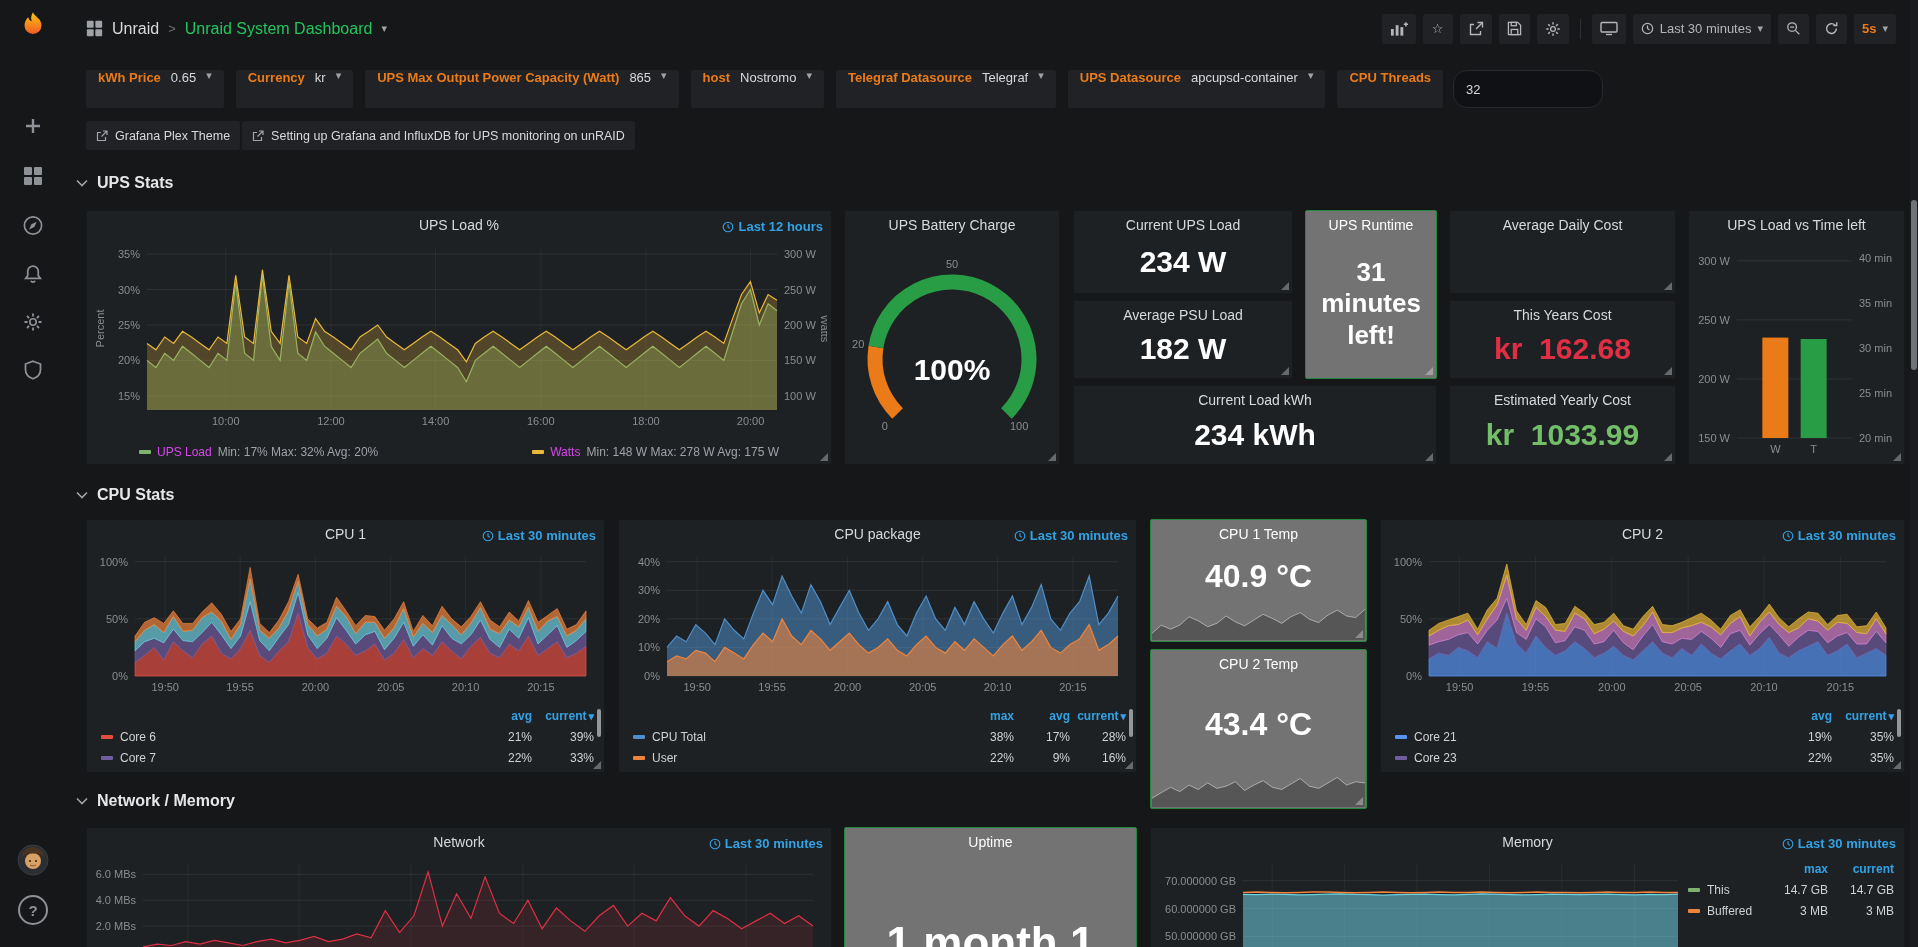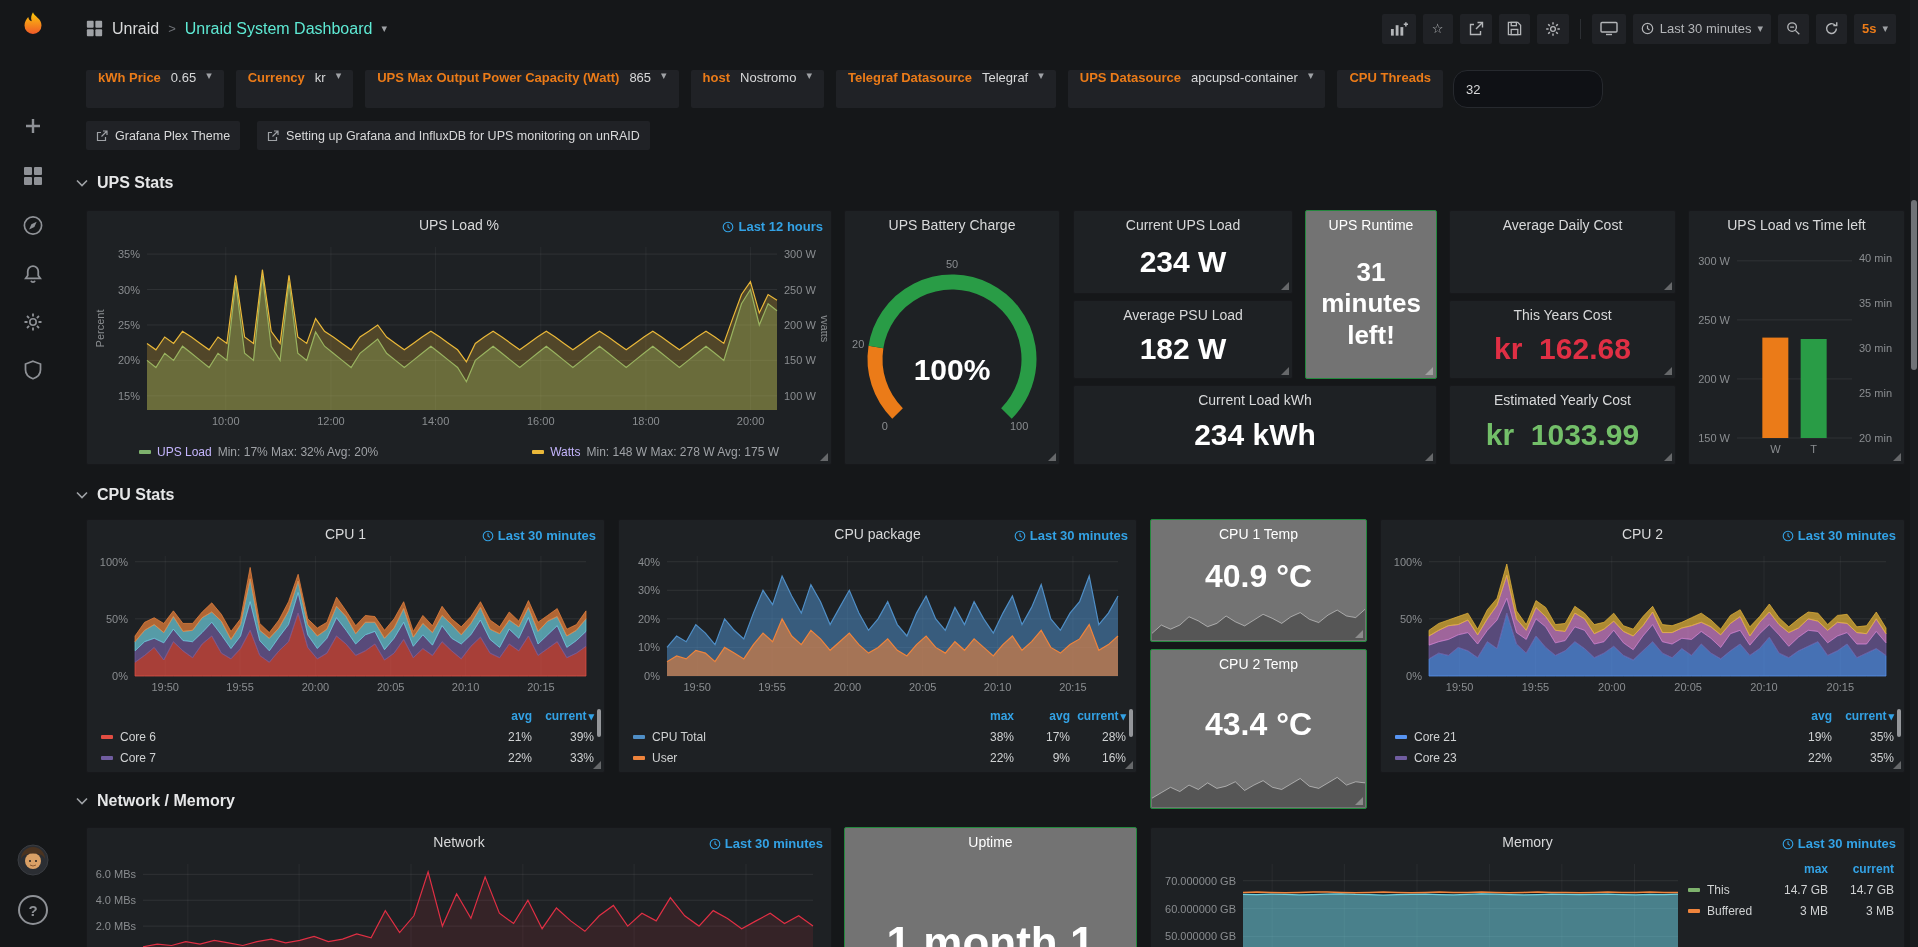--- a/index.html
+++ b/index.html
@@ -6,33 +6,33 @@
     font-family:"Liberation Sans",sans-serif;color:#d8d9da;position:relative}
   svg text{font-family:"Liberation Sans",sans-serif}
   
   .sidebar{position:absolute;left:0;top:0;width:66px;height:947px;background:#151719;z-index:5}
   .sicon{position:absolute;left:50%;transform:translateX(-50%);color:#8e9196;display:flex;align-items:center;justify-content:center;cursor:pointer}
   .sicon svg{display:block}
   
   .topbar{position:absolute;left:66px;right:8px;top:0;height:57px;display:flex;align-items:center;justify-content:space-between;padding:0 14px 0 20px;box-sizing:border-box}
   .crumb{display:flex;align-items:center;gap:9px;font-size:16px}
   .crumb .sep{color:#6e7176;font-size:13px}
-  .crumb .dash{font-weight:500;color:#5eead4}
+  .crumb .dash{font-weight:500;color:#22c55e}
   .caret{color:#9fa2a6;font-size:11px;line-height:1}
   .navright{display:flex;align-items:center;gap:7px}
   .navbtn{height:30px;min-width:30px;background:#202226;border-radius:2px;display:flex;align-items:center;justify-content:center;gap:6px;padding:0 8px;color:#b4b6b9;font-size:13px;cursor:pointer;box-sizing:border-box}
   .vsep{width:1px;height:20px;background:#2c2f33;margin:0 4px}
   .interval{color:#eb7b18;font-weight:600}
   
   .vars{position:absolute;left:86px;top:70px;display:flex;gap:12px;z-index:2}
   .vchip{display:flex;align-items:flex-start;gap:10px;background:#202226;height:38px;padding:0 12px;border-radius:2px;cursor:pointer}
   .vchip .vlabel{color:#eb7b18;font-size:13px;font-weight:600}
   .vchip .vval{color:#d8d9da;font-size:13px}
   .vinput{background:#0f1115;border:1px solid #26292e;height:38px;width:150px;display:flex;align-items:center;padding:0 12px;box-sizing:border-box;font-size:13px;color:#d8d9da;border-radius:14px}
-  .links{position:absolute;left:86px;top:121px;display:flex;gap:17px;z-index:2}
+  .links{position:absolute;left:86px;top:121px;display:flex;gap:2px;z-index:2}
   .lchip{display:flex;align-items:center;gap:7px;background:#202226;height:29px;padding:0 10px;border-radius:2px;font-size:12.5px;color:#d8d9da;cursor:pointer}
   .lchip svg{color:#9fa2a6}
   
   .rowhead{position:absolute;left:76px;display:flex;align-items:center;gap:9px;font-size:16px;font-weight:700;color:#e6e7e8;cursor:pointer}
   .rowhead svg{color:#9fa2a6}
   
   .panel{position:absolute;background:#1e2124;border:1px solid #17181b;border-radius:2px;box-sizing:border-box}
   .panel::after{content:"";position:absolute;right:3px;bottom:3px;width:0;height:0;border-style:solid;border-width:0 0 8px 8px;border-color:transparent transparent rgba(255,255,255,0.32) transparent}
   .panel.green{background:#737373;border-color:#23883d}
   .ptitle{height:27px;display:flex;align-items:center;justify-content:center;font-size:14px;font-weight:500;color:#d8d9da;cursor:pointer}
@@ -47,21 +47,21 @@
   .sval.wrap{font-size:26px;line-height:1.2;padding:0 10px;white-space:normal}
   .sval.temp{bottom:36px;font-size:32px}
   .spark{position:absolute;left:1px;right:1px;bottom:1px;height:34px}
   .big-uptime{position:absolute;top:90px;left:0;right:0;text-align:center;font-weight:700;font-size:44px;color:#fff}
   
   .gauge-wrap{position:absolute;left:0;right:0;top:27px;bottom:6px}
   .gauge-value{position:absolute;left:0;right:0;top:56%;text-align:center;font-size:30px;font-weight:700;color:#fff}
   
   .ups-legend{position:absolute;left:52px;right:52px;bottom:5px;display:flex;justify-content:space-between;font-size:12px;color:#9fa2a6}
   .uli{display:flex;align-items:center;gap:6px;cursor:pointer}
-  .uli .nm{color:#c4b5fd}
+  .uli .nm{color:#d946ef}
   .sw{width:12px;height:4px;border-radius:1px;display:inline-block;flex:none}
   .legend{position:absolute;left:14px;right:10px;bottom:4px;font-size:12px;color:#d0d2d3}
   .lrow{display:flex;align-items:center;height:21px}
   .lname{display:flex;align-items:center;gap:7px;flex:1;cursor:pointer}
   .lcol{width:62px;text-align:right}
   .lcol3{width:56px;text-align:right}
   .lhead{color:#33a2e5;font-weight:600}
   .lhead .caret{color:#33a2e5;margin-left:2px}
   .lscroll{position:absolute;right:-7px;top:4px;width:4px;height:28px;background:#94969a;border-radius:2px}
   .mem-legend{position:absolute;right:10px;top:30px;width:206px;font-size:12px;color:#d0d2d3}

